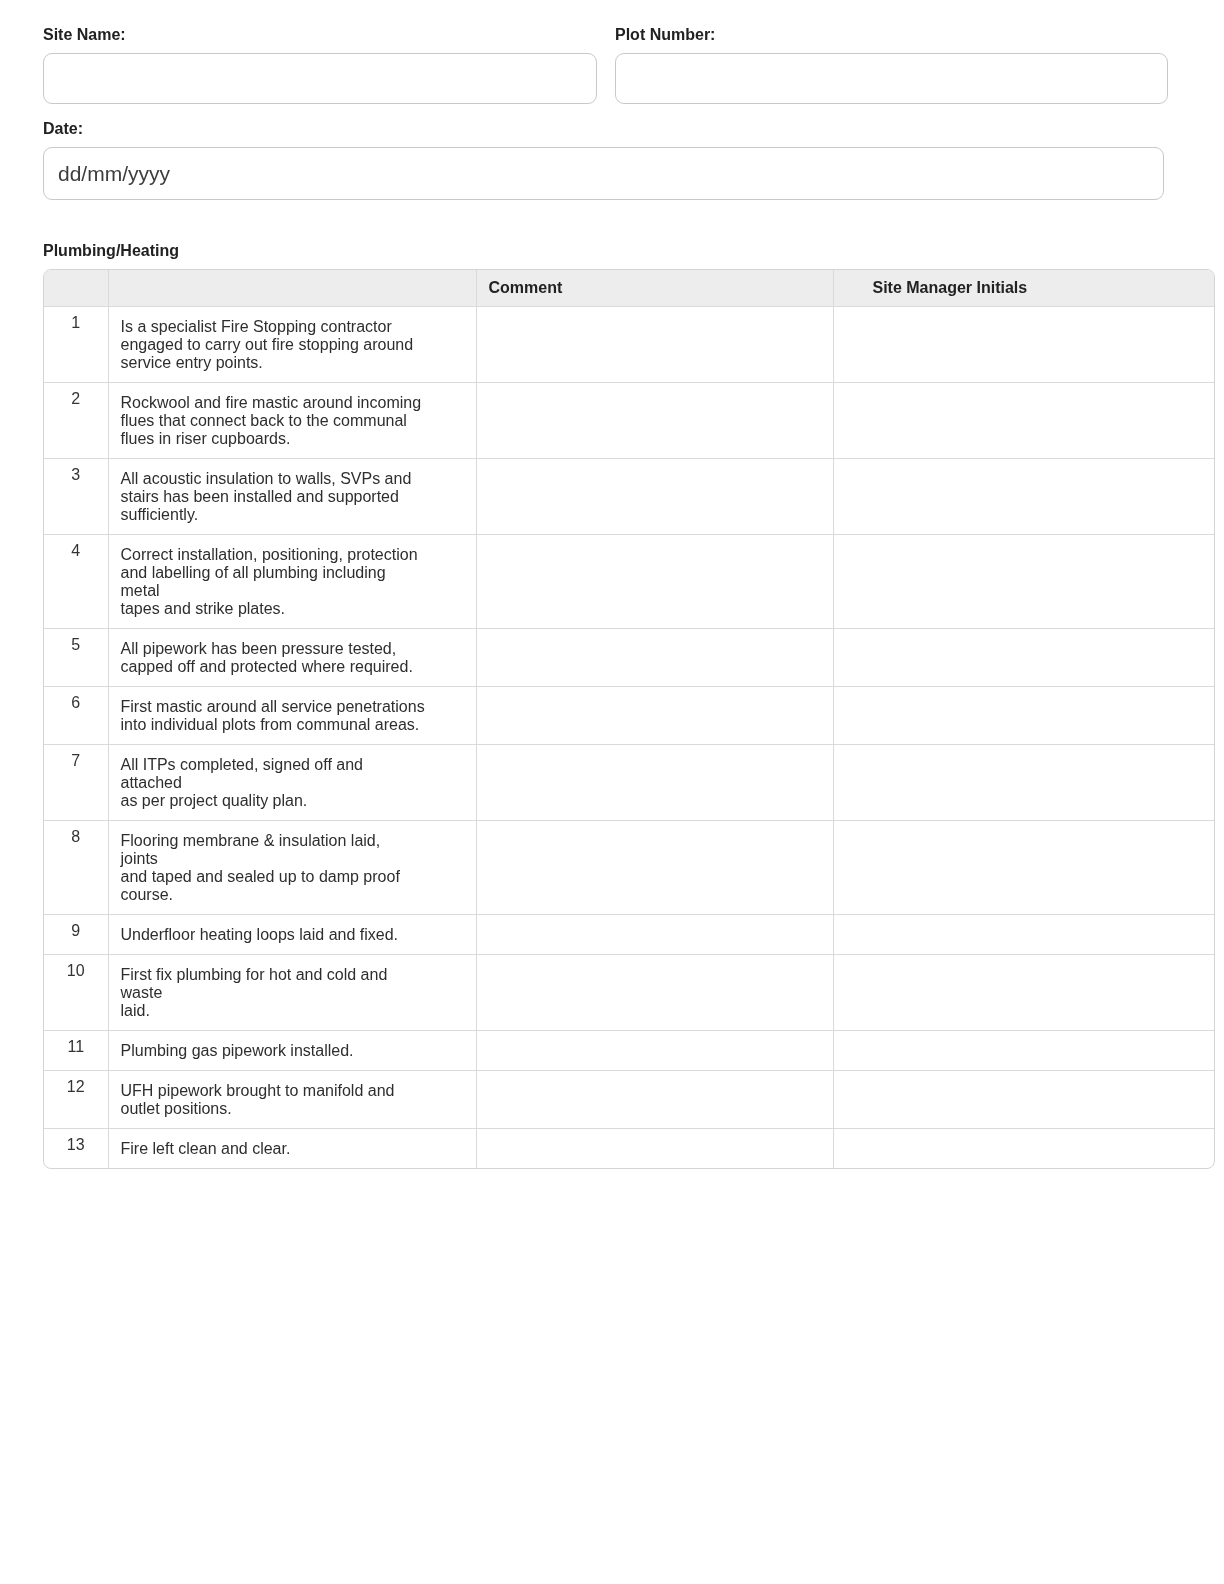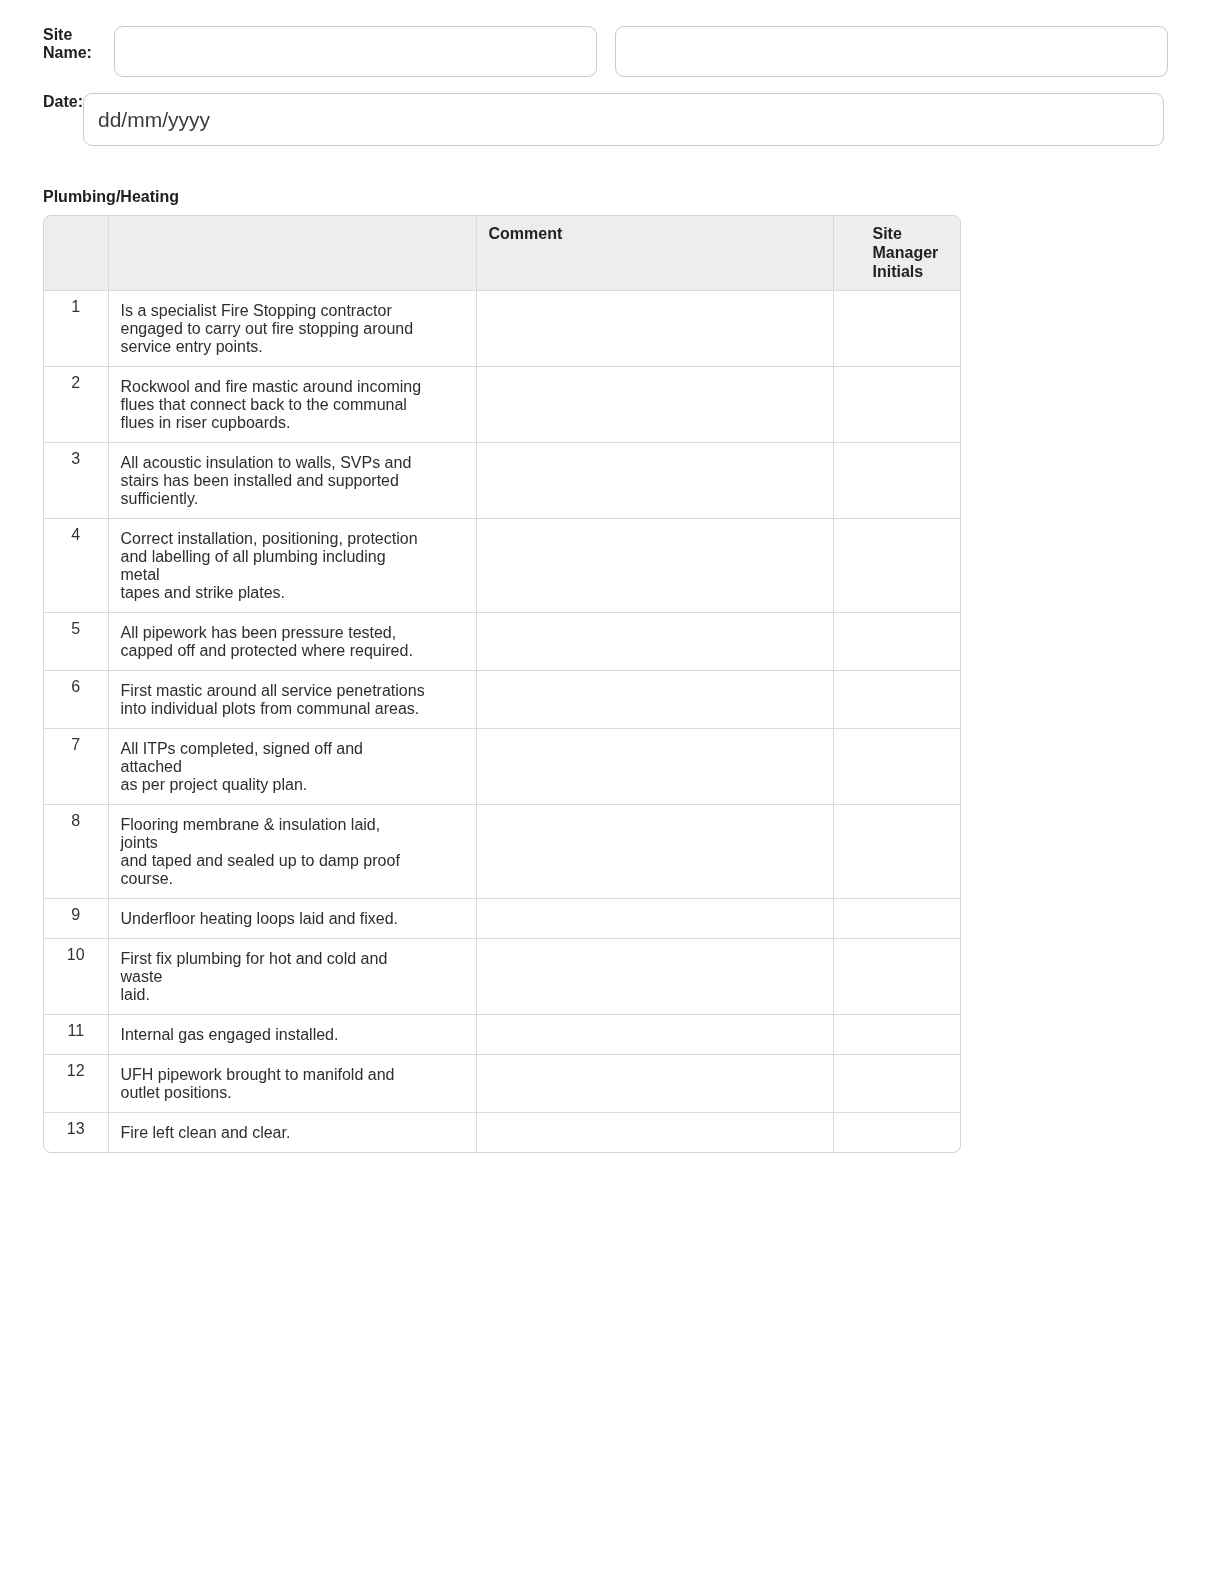--- a/index.html
+++ b/index.html
@@ -18,21 +18,21 @@
     color: #1f1f1f;
     letter-spacing: -0.5px;
     margin-bottom: 26px;
   }
 
   .form-row {
     display: flex;
     gap: 18px;
     width: 1125px;
   }
-  .field { display: flex; flex-direction: row; }
+  .field { display: flex; flex-direction: column; }
   .field label {
     font-size: 16px;
     font-weight: bold;
     color: #212121;
     margin-bottom: 9px;
   }
   .field-site  { width: 554px; }
   .field-plot  { width: 553px; }
   .field-date  { width: 1121px; margin-top: 16px; }
 
@@ -53,21 +53,21 @@
 
   h2.section-title {
     font-size: 16px;
     font-weight: bold;
     color: #212121;
     margin-top: 42px;
     margin-bottom: 9px;
   }
 
   .table-wrap {
-    width: 918px;
+    width: 1172px;
     border: 1px solid #d4d4d4;
     border-radius: 8px;
     overflow: hidden;
   }
   table.checklist {
     width: 100%;
     border-collapse: collapse;
     table-layout: fixed;
   }
   col.c-num      { width: 64px; }
@@ -108,20 +108,21 @@
 
 <div class="page">
 
 
   <div class="form-row">
     <div class="field field-site">
       <label>Site Name:</label>
       <input class="box" type="text" value="" style="">
     </div>
     <div class="field field-plot">
+      <label>Plot Number:</label>
       <input class="box" type="text" value="" style="">
     </div>
   </div>
 
   <div class="field field-date">
     <label>Date:</label>
     <input class="box" type="text" placeholder="dd/mm/yyyy" style="">
   </div>
 
   <h2 class="section-title">Plumbing/Heating</h2>
@@ -216,21 +217,21 @@
         <tr>
           <td class="num">10</td>
           <td class="item">First fix plumbing for hot and cold and
 waste
 laid.</td>
           <td class="comment"></td>
           <td class="initials"></td>
         </tr>
         <tr>
           <td class="num">11</td>
-          <td class="item">Internal gas engaged installed.</td>
+          <td class="item">Plumbing gas pipework installed.</td>
           <td class="comment"></td>
           <td class="initials"></td>
         </tr>
         <tr>
           <td class="num">12</td>
           <td class="item">UFH pipework brought to manifold and
 outlet positions.</td>
           <td class="comment"></td>
           <td class="initials"></td>
         </tr>

